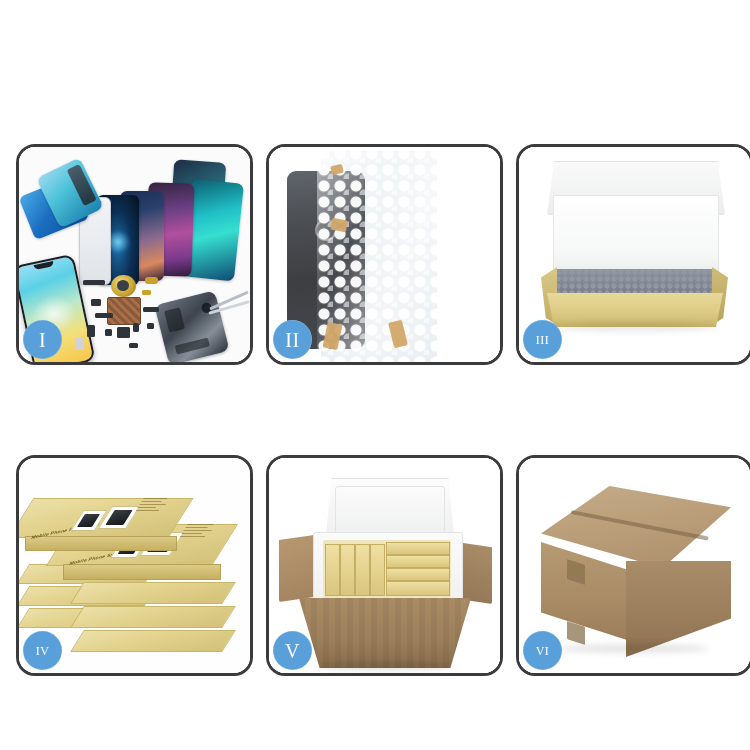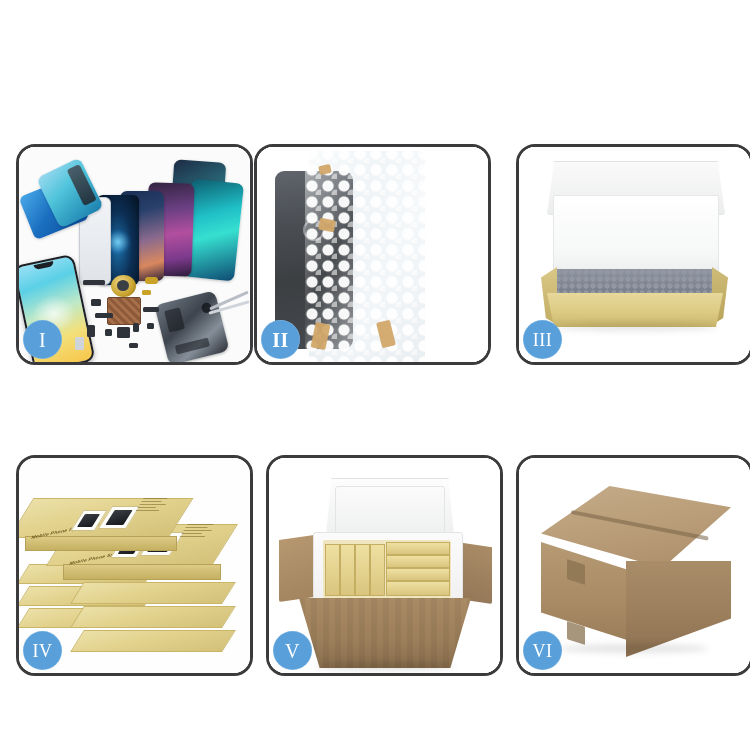--- a/index.html
+++ b/index.html
@@ -31,36 +31,36 @@
     position:absolute;box-sizing:border-box;
     width:237px;height:221px;
     border:3.2px solid #3b3b3d;border-radius:19px;
     background:#fdfdfd;overflow:visible;
   }
   .panel .inner{
     position:absolute;inset:0;border-radius:16px;overflow:hidden;
     background:#fefefe;
   }
   .p1{left:16px;top:144px;}
-  .p2{left:254px;top:144px;font-weight:bold;}
+  .p2{left:266px;top:144px;}
   .p3{left:516px;top:144px;}
   .p4{left:16px;top:455px;}
   .p5{left:266px;top:455px;}
   .p6{left:516px;top:455px;}
 
   .badge{
     position:absolute;left:4px;bottom:3px;
     width:39px;height:39px;border-radius:50%;
     background:#59a0db;
     display:flex;align-items:center;justify-content:center;
     color:#ffffff;font-family:"Liberation Serif","DejaVu Serif",serif;
     font-size:20px;letter-spacing:.5px;line-height:1;z-index:9;
     box-shadow:0 0 0 .5px rgba(255,255,255,.25) inset;
   }
-  .badge.small{font-size:18px;}
+  .badge.small{font-size:12px;}
 
   
   .scene{position:absolute;inset:0;background:#fbfbfc;}
   .ph{position:absolute;border-radius:6px;}
   
   .ph-a{left:152px;top:14px;width:52px;height:96px;border-radius:7px;
         background:linear-gradient(150deg,#1d2b44 0%,#2a6f7d 42%,#17c4c9 68%,#0a3f60 100%);
         transform:rotate(4deg);box-shadow:0 1px 3px rgba(0,0,0,.28);}
   .ph-b{left:168px;top:34px;width:52px;height:98px;border-radius:7px;
         background:linear-gradient(160deg,#0d5b6e 0%,#1fbfc6 35%,#36e0d0 55%,#0e4a72 100%);

